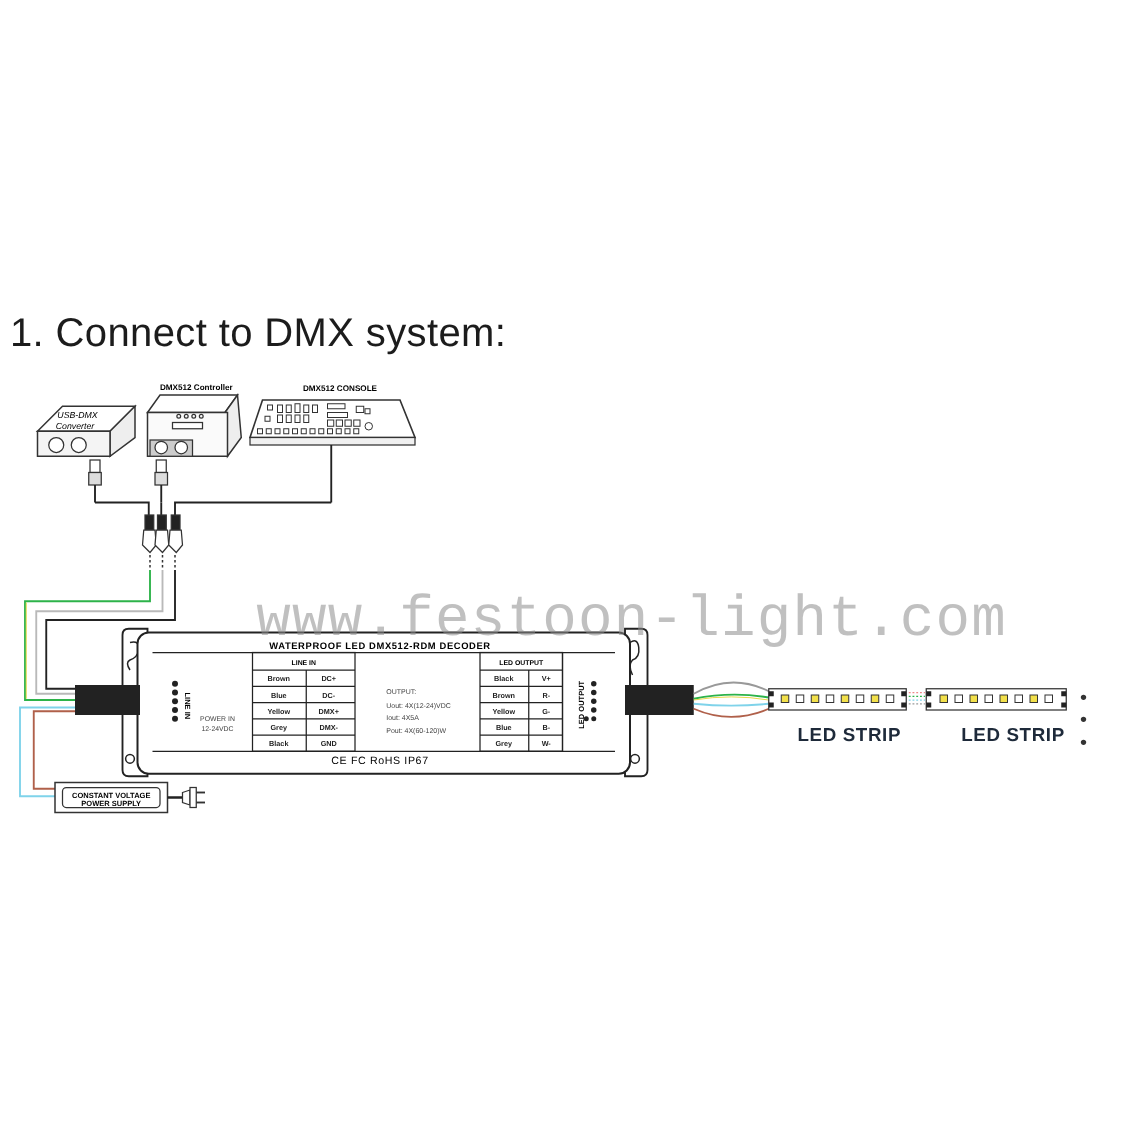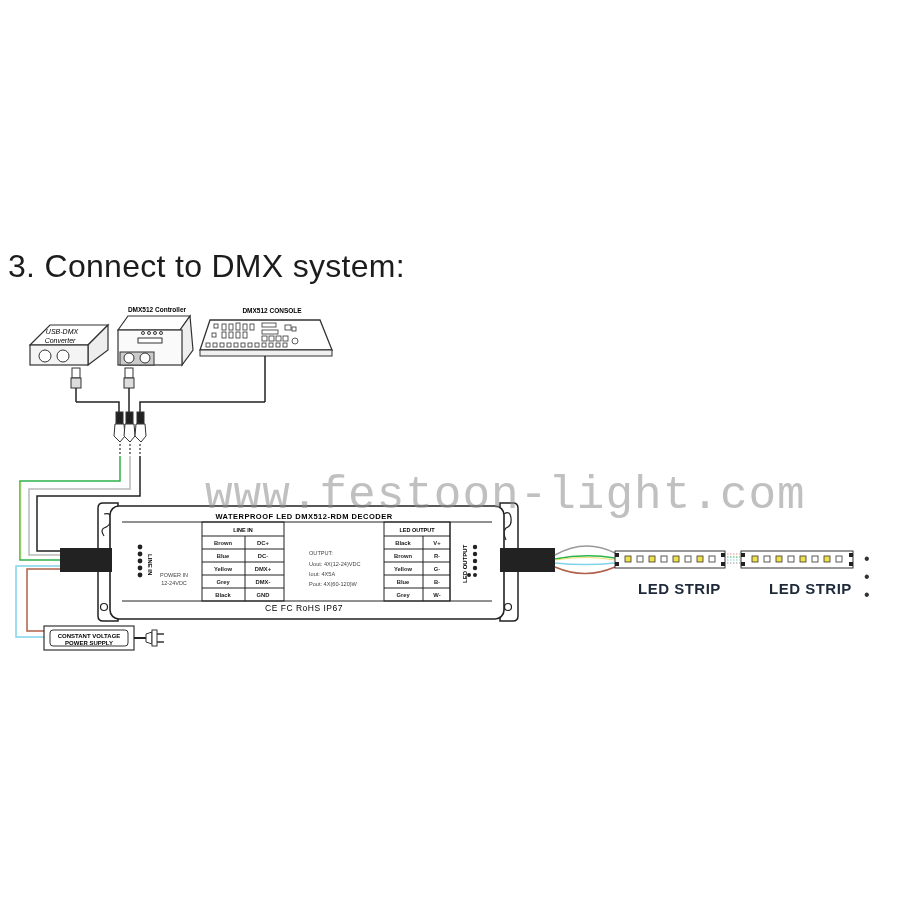--- a/index.html
+++ b/index.html
@@ -7,21 +7,21 @@
   .title { position:absolute; left:8px; top:248px; font-size:32px; letter-spacing:0.3px; color:#1c1c1c; font-family:"Liberation Sans", sans-serif; }
   svg { position:absolute; left:0; top:0; }
   .lbl { font-family:"Liberation Sans", sans-serif; }
   .watermark { position:absolute; left:205px; top:470px; font-size:46px; color:rgba(140,140,140,0.55); font-family:Liberation Mono, monospace; letter-spacing:1px; pointer-events:none; }
   .strip-label { position:absolute; font-size:15px; font-weight:bold; color:#1e2a3a; letter-spacing:0.5px; }
   .dots { position:absolute; font-size:16px; letter-spacing:7px; color:#333; }
 </style>
 </head>
 <body>
 
-<div class="title">3. Connect to DMX system:</div>
+<div class="title">1. Connect to DMX system:</div>
 
 <svg width="900" height="900" viewBox="0 0 900 900">
 
   <g>
     <polygon points="30,345 50,325 108,325 88,345" fill="#fff" stroke="#333" stroke-width="1.2"></polygon>
     <polygon points="88,345 108,325 108,350 88,365" fill="#eee" stroke="#333" stroke-width="1.2"></polygon>
     <rect x="30" y="345" width="58" height="20" fill="#f4f4f4" stroke="#333" stroke-width="1.2"></rect>
     <circle cx="45" cy="356" r="6" fill="#fff" stroke="#333"></circle>
     <circle cx="63" cy="356" r="6" fill="#fff" stroke="#333"></circle>
     <text x="62" y="334" font-size="7" font-style="italic" text-anchor="middle" class="lbl"><tspan>USB-DMX</tspan></text>

